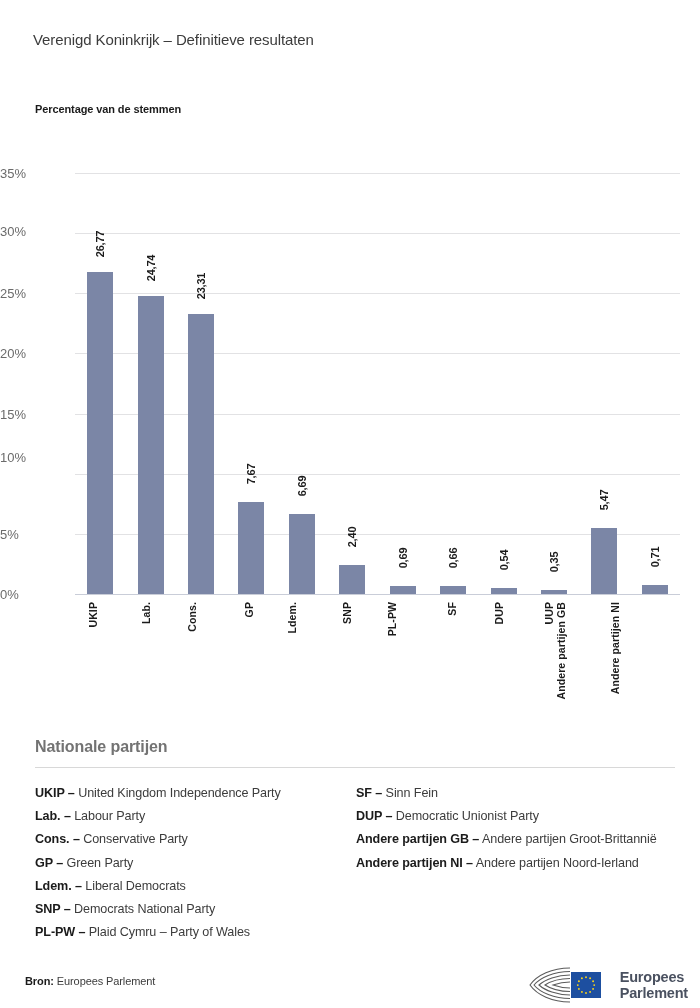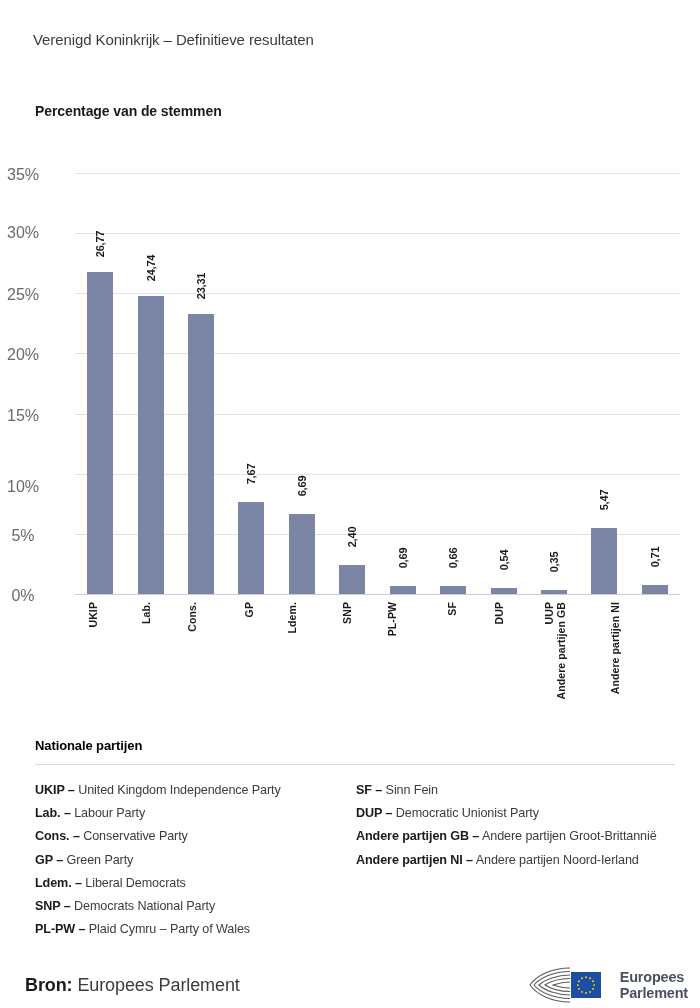--- a/index.html
+++ b/index.html
@@ -34,21 +34,21 @@
     color: #3c3c3c;
     line-height: 20px;
     margin-top: 10px;
     letter-spacing: -0.1px;
   }
 
   .axis-caption {
     position: absolute;
     left: 35px;
     top: 103px;
-    font-size: 14px;
+    font-size: 11px;
     font-weight: bold;
     color: #1b1b1b;
     letter-spacing: -0.1px;
   }
 
   
   .chart-area {
     position: absolute;
     left: 0;
     top: 0;
@@ -70,22 +70,22 @@
     width: 605px;
     height: 1px;
     background: #e2e2e4;
   }
   .gridline.baseline { background: #c9cdd8; }
 
   .ytick {
     position: absolute;
     right: 634px;      
     width: 46px;
-    text-align: center;
-    font-size: 16px;
+    text-align: left;
+    font-size: 13px;
     color: #6b6b6b;
     transform: translateY(-7px);
     white-space: nowrap;
   }
 
   .bars {
     position: absolute;
     left: 75px;
     top: 173px;
     width: 605px;
@@ -148,23 +148,23 @@
 
   
   .legend {
     position: absolute;
     left: 35px;
     top: 738px;
     width: 640px;
   }
 
   .legend-title {
-    font-size: 13px;
-    font-weight: bold;
-    color: #000000;
+    font-size: 16px;
+    font-weight: bold;
+    color: #737373;
     letter-spacing: -0.1px;
   }
 
   .legend-rule {
     margin-top: 11px;
     height: 1px;
     background: #d8d8d8;
     width: 640px;
   }
 
@@ -194,21 +194,21 @@
     left: 0;
     top: 962px;
     width: 700px;
     height: 46px;
   }
 
   .source {
     position: absolute;
     left: 25px;
     top: 13px;
-    font-size: 18px;
+    font-size: 11px;
     color: #3c3c3c;
     letter-spacing: -0.1px;
   }
   .source .src-label { font-weight: bold; color: #1b1b1b; }
 
   .logo {
     position: absolute;
     right: 12px;
     top: 0;
     height: 46px;
@@ -235,21 +235,21 @@
 </div>
 <div class="axis-caption">Percentage van de stemmen</div>
 
 <div class="chart-area">
   <div class="plot" id="gridHost">
       <div class="gridline baseline" style="top: 421px;"></div>
       <div class="ytick" style="top: 421px;">0%</div>
       <div class="gridline" style="top: 360.857px;"></div>
       <div class="ytick" style="top: 360.857px;">5%</div>
       <div class="gridline" style="top: 300.714px;"></div>
-      <div class="ytick" style="top: 312px; margin-left: 8px;">10%</div>
+      <div class="ytick" style="top: 284px; margin-left: 8px;">10%</div>
       <div class="gridline" style="top: 240.571px;"></div>
       <div class="ytick" style="top: 240.571px;">15%</div>
       <div class="gridline" style="top: 180.429px;"></div>
       <div class="ytick" style="top: 180.429px;">20%</div>
       <div class="gridline" style="top: 120.286px;"></div>
       <div class="ytick" style="top: 120.286px;">25%</div>
       <div class="gridline" style="top: 60.1429px;"></div>
       <div class="ytick" style="top: 58px;">30%</div>
       <div class="gridline" style="top: 0px;"></div>
       <div class="ytick" style="top: 0px;">35%</div>

